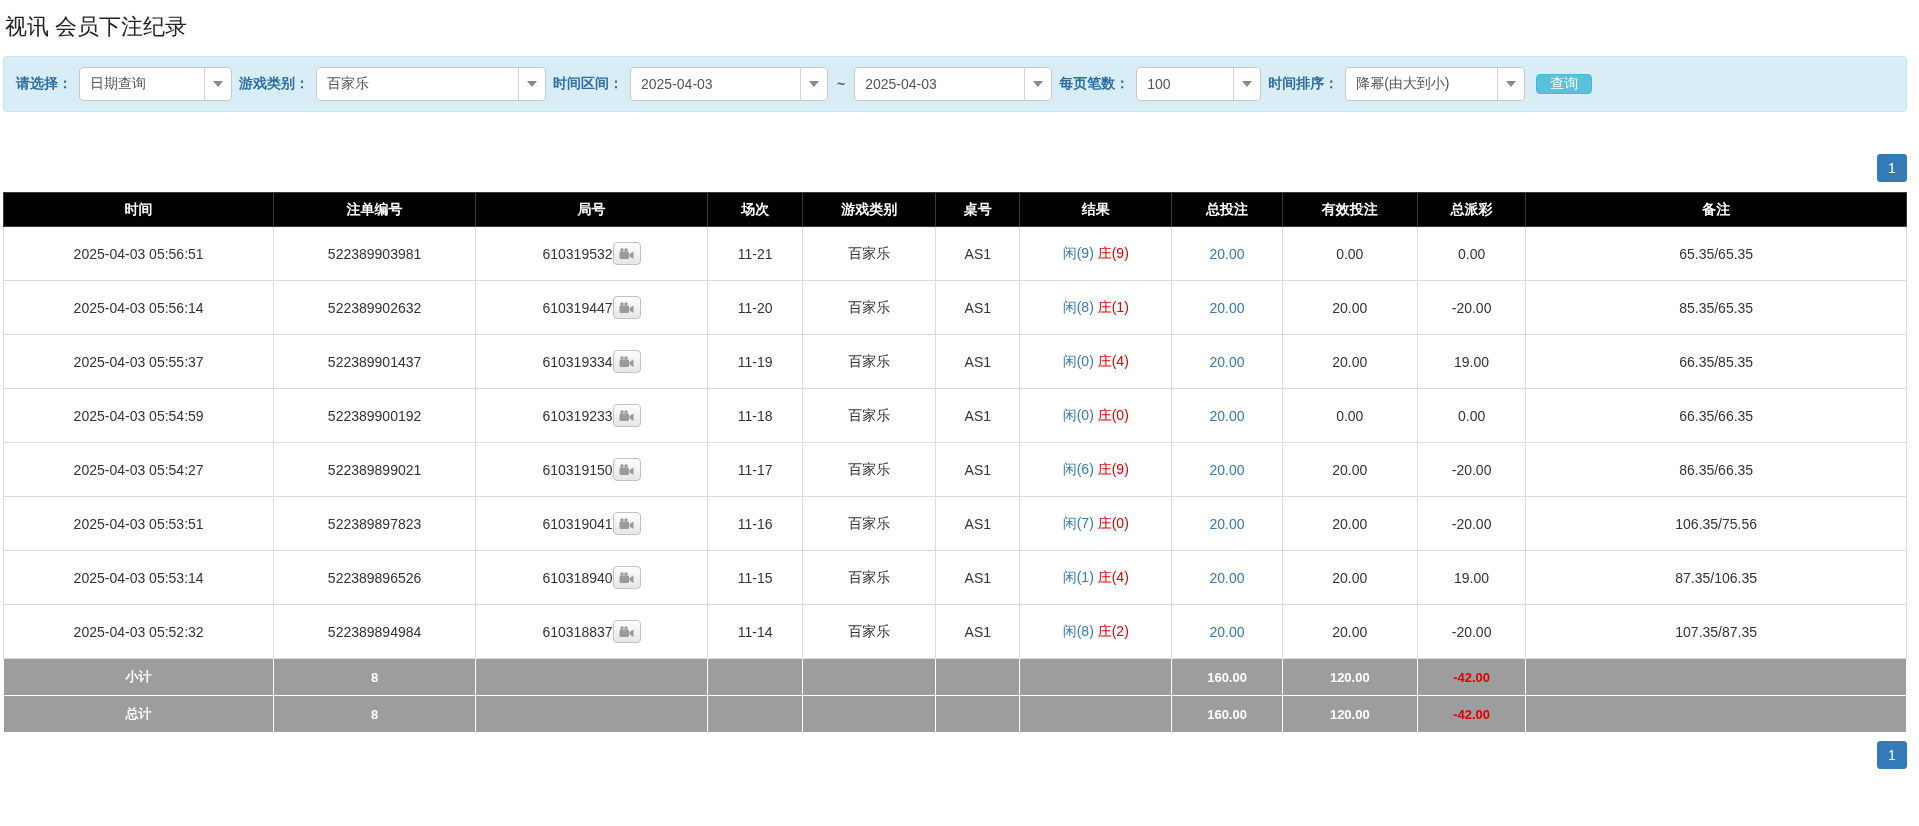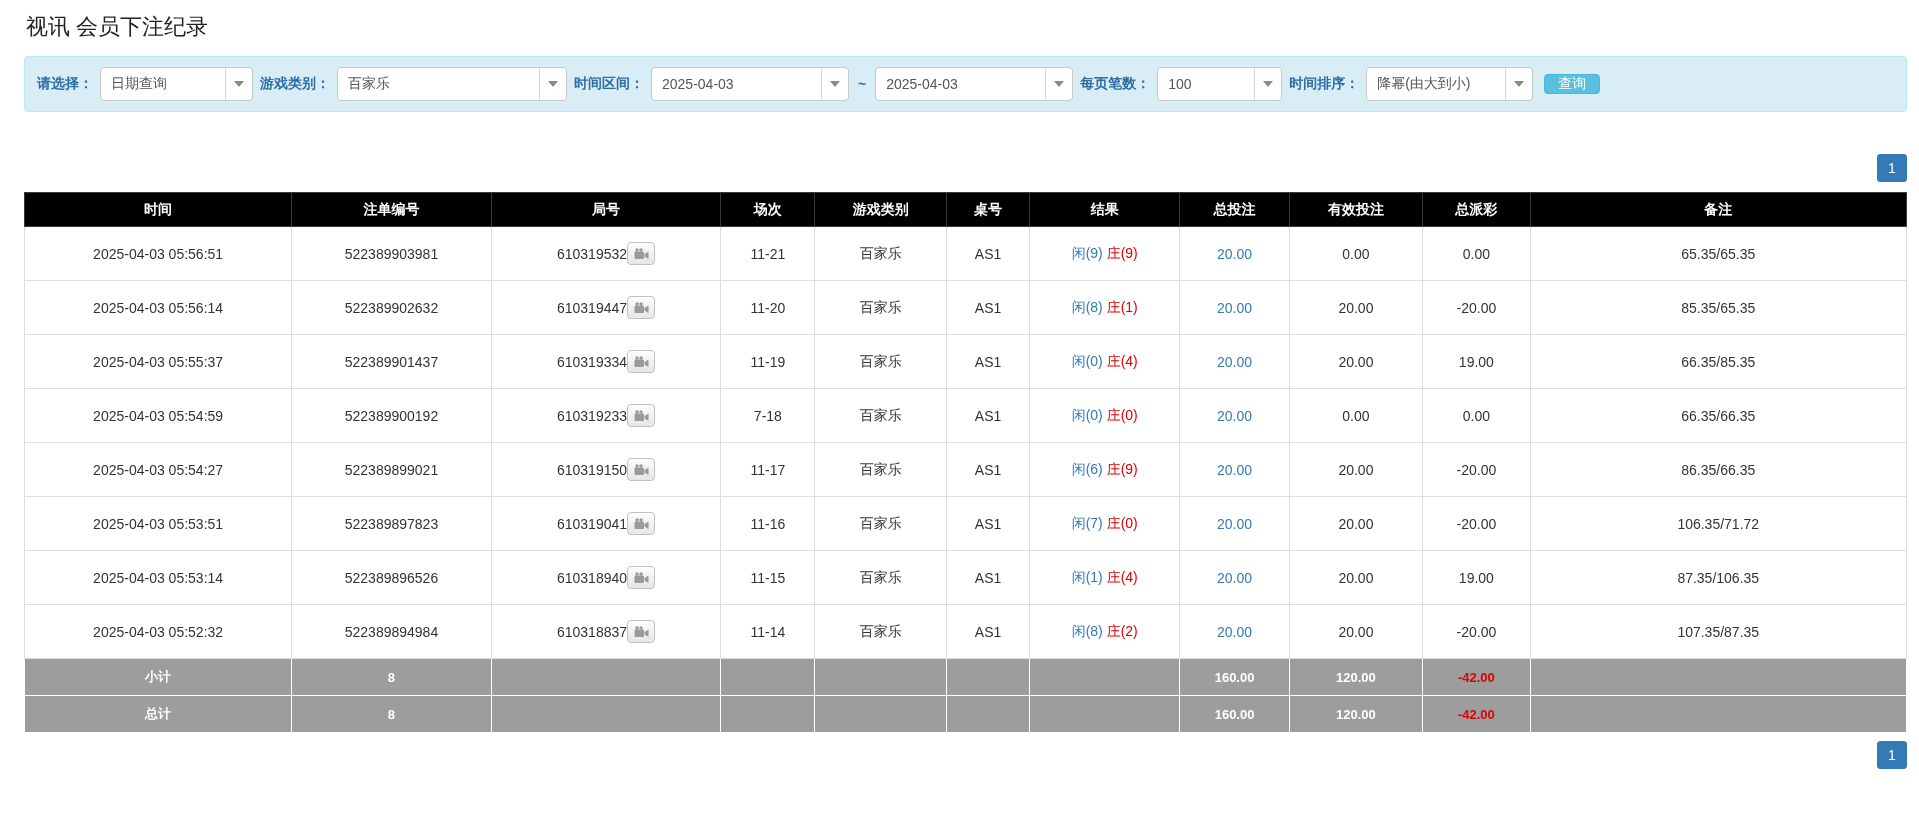--- a/index.html
+++ b/index.html
@@ -3,21 +3,21 @@
 <meta charset="utf-8">
 <style>
   * { box-sizing: border-box; }
   html, body { margin: 0; padding: 0; }
   body {
     width: 1919px; height: 826px; overflow: hidden;
     background: #fff;
     font-family: "Liberation Sans", "DejaVu Sans", sans-serif;
     color: #333;
   }
-  .container { padding: 6px 12px 0 24px; }
+  .container { padding: 6px 12px 0 3px; }
 
   .page-title {
     font-size: 22px; color: #222; font-weight: 500;
     margin: 6px 0 14px 2px;
   }
 
   
   .filter-bar {
     background: #d9edf7; border: 1px solid #bce8f1; border-radius: 4px;
     padding: 10px 12px; display: flex; align-items: center; gap: 7px;
@@ -31,21 +31,21 @@
   .dropdown .value { flex: 1; padding: 0 10px; font-size: 14px; color: #555; white-space: nowrap; overflow: hidden; }
   .dropdown .caret-box {
     width: 27px; align-self: stretch; border-left: 1px solid #d5d5d5;
     display: flex; align-items: center; justify-content: center;
   }
   .caret { width: 0; height: 0; border-left: 5px solid transparent; border-right: 5px solid transparent; border-top: 6px solid #8a8a8a; }
   .w-select { width: 153px; }
   .w-game { width: 230px; }
   .w-date { width: 198px; }
   .w-size { width: 125px; }
-  .w-sort { width: 167px; }
+  .w-sort { width: 180px; }
   .search-btn {
     background: #5bc0de; border: 1px solid #46b8da; color: #fff;
     border-radius: 4px; font-size: 14px; height: 20px; padding: 0 13px;
     cursor: pointer; margin-left: 4px;
   }
 
   
   .info-bar {
     margin-top: 12px; background: #dff0d8; border: 1px solid #d6e9c6; border-radius: 4px;
     padding: 13px 14px; display: flex; justify-content: space-between; align-items: center;
@@ -258,21 +258,21 @@
               <span>610319233</span>
               <button class="replay-btn">
                 <svg width="15" height="12" viewBox="0 0 15 12">
                   <circle cx="3" cy="2" r="1.7" fill="#9a9a9a"></circle>
                   <circle cx="7" cy="2" r="1.7" fill="#9a9a9a"></circle>
                   <rect x="0.5" y="3.5" width="9.5" height="7.5" rx="1.2" fill="#9a9a9a"></rect>
                   <path d="M10.5 6l4-2.4v7.3l-4-2.4z" fill="#9a9a9a"></path>
                 </svg>
               </button>
             </span></td>
-          <td>7-18</td>
+          <td>11-18</td>
           <td>百家乐</td>
           <td>AS1</td>
           <td><span class="player">闲(0)</span> <span class="banker">庄(0)</span></td>
           <td><a class="bet-link">20.00</a></td>
           <td>0.00</td>
           <td class="">0.00</td>
           <td>66.35/66.35</td>
         </tr>
         <tr>
           <td>2025-04-03 05:54:27</td>
@@ -311,21 +311,21 @@
                 </svg>
               </button>
             </span></td>
           <td>11-16</td>
           <td>百家乐</td>
           <td>AS1</td>
           <td><span class="player">闲(7)</span> <span class="banker">庄(0)</span></td>
           <td><a class="bet-link">20.00</a></td>
           <td>20.00</td>
           <td class="neg">-20.00</td>
-          <td>106.35/71.72</td>
+          <td>106.35/75.56</td>
         </tr>
         <tr>
           <td>2025-04-03 05:53:14</td>
           <td>522389896526</td>
           <td><span class="round-wrap">
               <span>610318940</span>
               <button class="replay-btn">
                 <svg width="15" height="12" viewBox="0 0 15 12">
                   <circle cx="3" cy="2" r="1.7" fill="#9a9a9a"></circle>
                   <circle cx="7" cy="2" r="1.7" fill="#9a9a9a"></circle>

